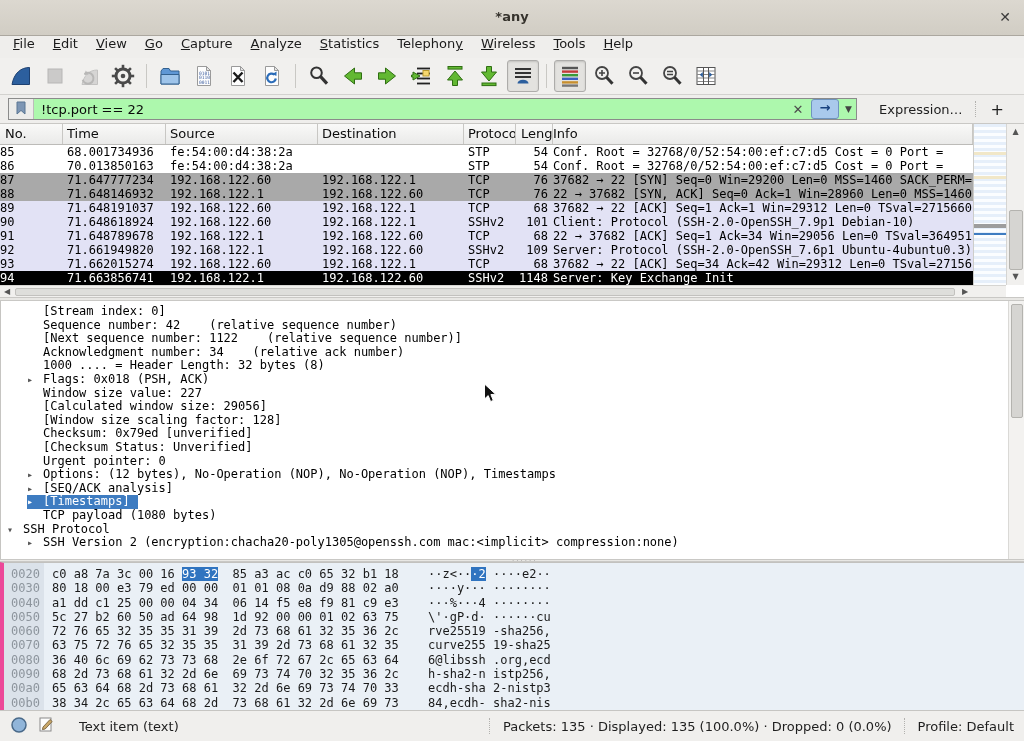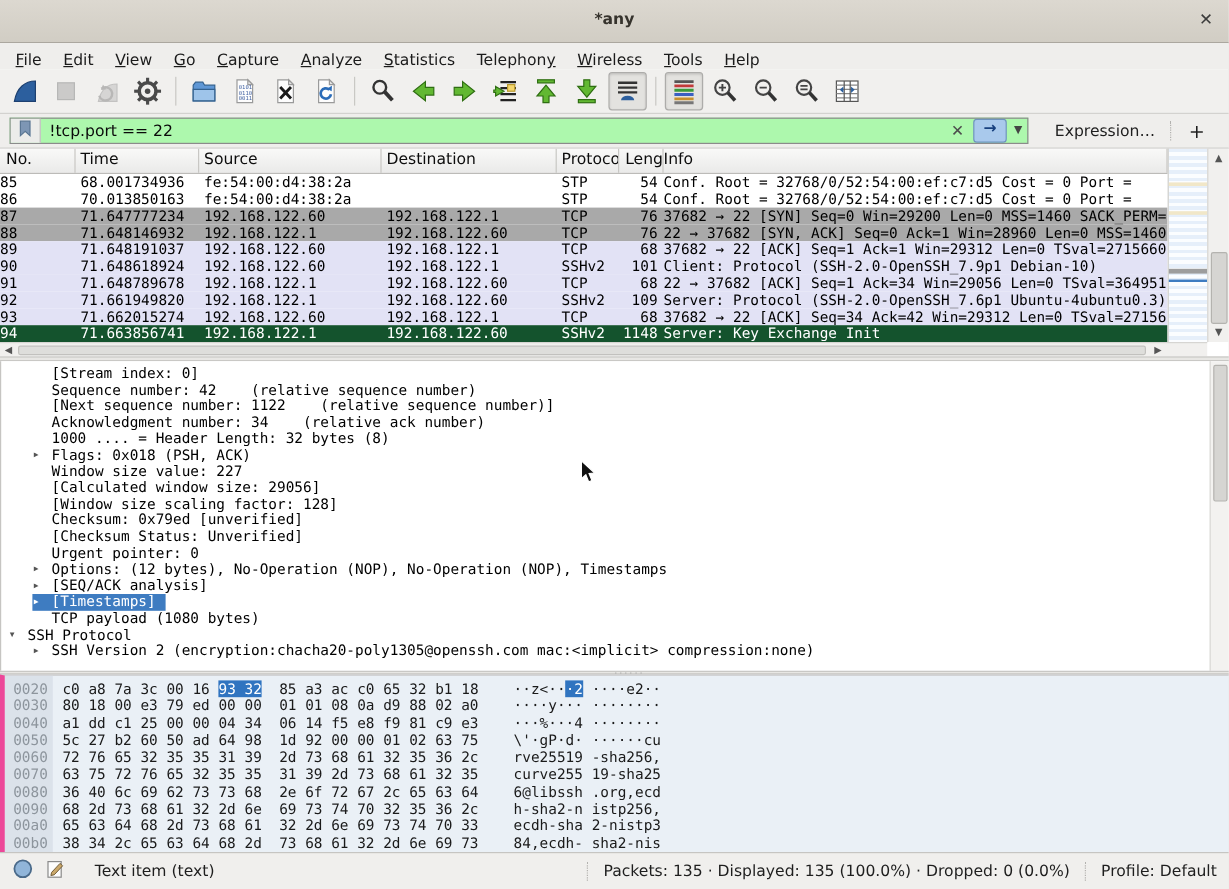--- a/index.html
+++ b/index.html
@@ -9,21 +9,21 @@
 
   
   .titlebar{position:absolute;left:0;top:0;width:1024px;height:36px;
             background:linear-gradient(#dcd8d0,#d1cdc4);border-bottom:1px solid #aba79f;box-sizing:border-box}
   .title{position:absolute;left:0;right:0;top:9px;text-align:center;font-weight:bold;color:#36332d}
   .close-btn{position:absolute;right:10px;top:8px;width:18px;height:18px;line-height:18px;text-align:center;
              color:#3a3a3a;font-size:14px;font-weight:bold;cursor:default}
 
   
   .menubar{position:absolute;left:0;top:36px;width:1024px;height:22px;background:#efeeec;
-           display:flex;align-items:flex-end;padding-left:4px;box-sizing:border-box}
+           display:flex;align-items:flex-start;padding-left:4px;box-sizing:border-box}
   .mitem{padding:0 9px;color:#1b1b1b;white-space:nowrap}
   .mitem u{text-decoration:underline}
 
   
   .toolbar{position:absolute;left:0;top:58px;width:1024px;height:37px;background:#f1f0ee;
            border-bottom:1px solid #d3d2cf;display:flex;align-items:center;padding-left:4px;box-sizing:border-box}
   .tbtn{width:30px;height:30px;display:flex;align-items:center;justify-content:center;
         margin:0 1px;border:1px solid transparent;border-radius:3px;flex:none}
   .tbtn.pressed{border-color:#adacaa;background:#e3e2df;box-shadow:inset 0 1px 2px rgba(0,0,0,.15)}
   .tbtn.disabled{opacity:.5}
@@ -52,21 +52,21 @@
   .phead{position:absolute;left:0;top:0;width:973px;height:21px;display:flex;
          background:linear-gradient(#f9f9f8,#eaeae9);border-bottom:1px solid #bcbbb8;box-sizing:border-box}
   .hcell{border-right:1px solid #c8c7c4;padding-left:5px;line-height:20px;font-size:13px;color:#0d0d0d;
          box-sizing:border-box;overflow:hidden;white-space:nowrap;flex:none}
   .prows{position:absolute;left:0;top:21px;width:973px;height:140px;overflow:hidden;
          font-family:"DejaVu Sans Mono","Liberation Mono",monospace;font-size:12px}
   .prow{display:flex;height:14px;line-height:14px;white-space:nowrap;color:#000}
   .prow.white{background:#ffffff}
   .prow.gray{background:#a9a9a9}
   .prow.lav{background:#e2e2f5}
-  .prow.sel{background:#14532d;color:#fff}
+  .prow.sel{background:#000000;color:#fff}
   .c-no{width:63px;text-align:left;padding-right:6px;box-sizing:border-box;flex:none;overflow:hidden}
   .c-time{width:103px;padding-left:4px;box-sizing:border-box;flex:none;overflow:hidden}
   .c-src{width:152px;padding-left:4px;box-sizing:border-box;flex:none;overflow:hidden}
   .c-dst{width:146px;padding-left:4px;box-sizing:border-box;flex:none;overflow:hidden}
   .c-proto{width:52px;padding-left:4px;box-sizing:border-box;flex:none;overflow:hidden}
   .c-len{width:37px;text-align:right;padding-right:5px;box-sizing:border-box;flex:none;overflow:hidden}
   .c-info{flex:1;padding-left:0;overflow:hidden;box-sizing:border-box}
 
   .minimap{position:absolute;left:973px;top:0;width:33px;height:161px;box-sizing:border-box;
            border-left:1px solid #cdcdca;

